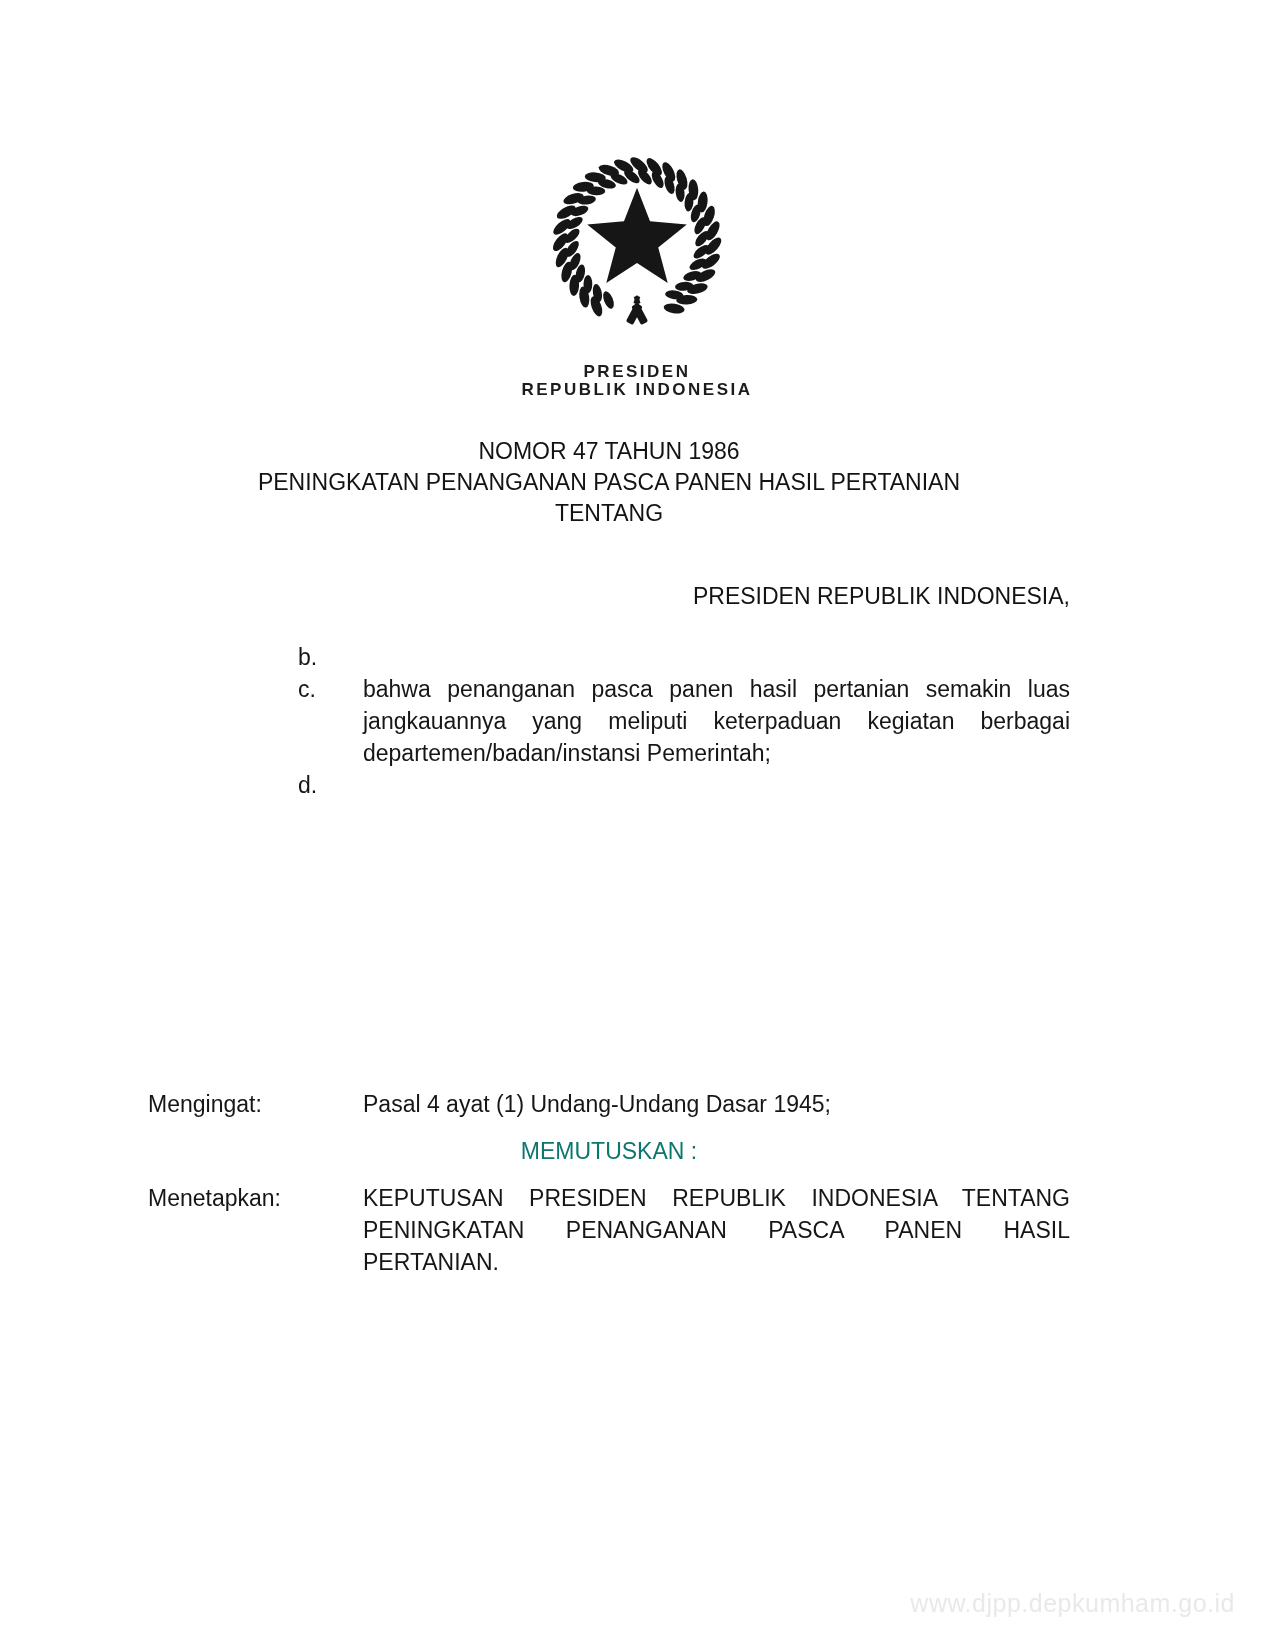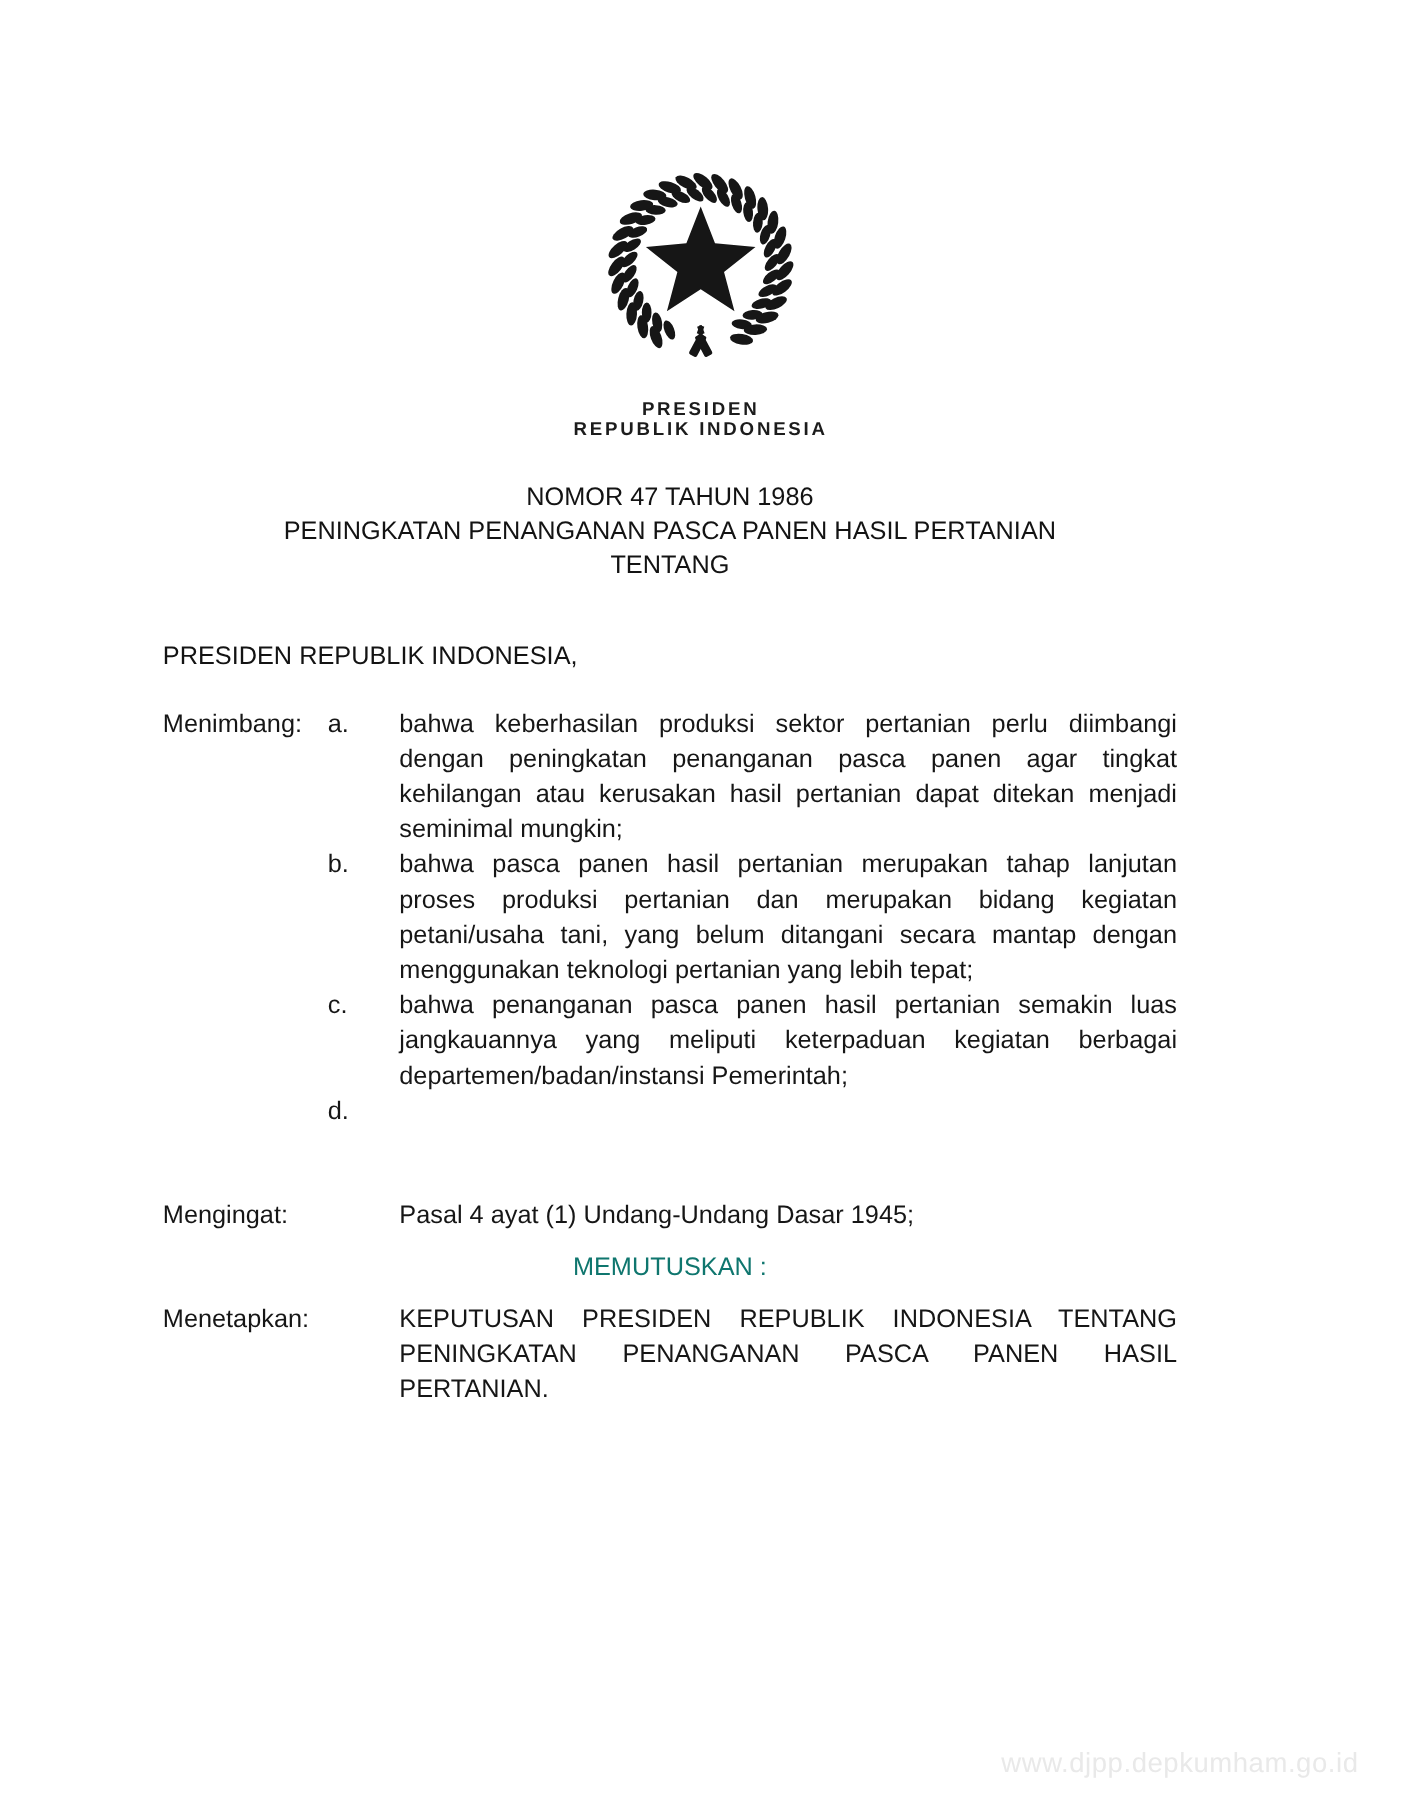--- a/index.html
+++ b/index.html
@@ -52,21 +52,21 @@
     font-size: 23px;
     line-height: 31px;
     color: #131313;
   }
 
   .salutation {
     position: absolute;
     left: 148px;
     top: 571px;
     width: 922px;
-    text-align: left;
+    text-align: right;
     font-size: 23px;
     color: #131313;
   }
 
   
   .block {
     position: absolute;
     left: 148px;
     width: 922px;
     font-size: 23px;
@@ -185,28 +185,22 @@
   <div class="doc-title">
     <div>NOMOR 47 TAHUN 1986</div>
     <div>PENINGKATAN PENANGANAN PASCA PANEN HASIL PERTANIAN</div>
     <div>TENTANG</div>
   </div>
 
   <div class="salutation">PRESIDEN REPUBLIK INDONESIA,</div>
 
   <section class="block menimbang">
     <div class="row">
-      <div>Menimbang:</div>
-      <div>a.</div>
-      <div class="just">bahwa keberhasilan produksi sektor pertanian perlu diimbangi dengan peningkatan penanganan pasca panen agar tingkat kehilangan atau kerusakan hasil pertanian dapat ditekan menjadi seminimal mungkin;</div>
-    </div>
-    <div class="row">
       <div></div>
       <div>b.</div>
-      <div class="just">bahwa pasca panen hasil pertanian merupakan tahap lanjutan proses produksi pertanian dan merupakan bidang kegiatan petani/usaha tani, yang belum ditangani secara mantap dengan menggunakan teknologi pertanian yang lebih tepat;</div>
     </div>
     <div class="row">
       <div></div>
       <div>c.</div>
       <div class="just">bahwa penanganan pasca panen hasil pertanian semakin luas jangkauannya yang meliputi keterpaduan kegiatan berbagai departemen/badan/instansi Pemerintah;</div>
     </div>
     <div class="row">
       <div></div>
       <div>d.</div>
     </div>

